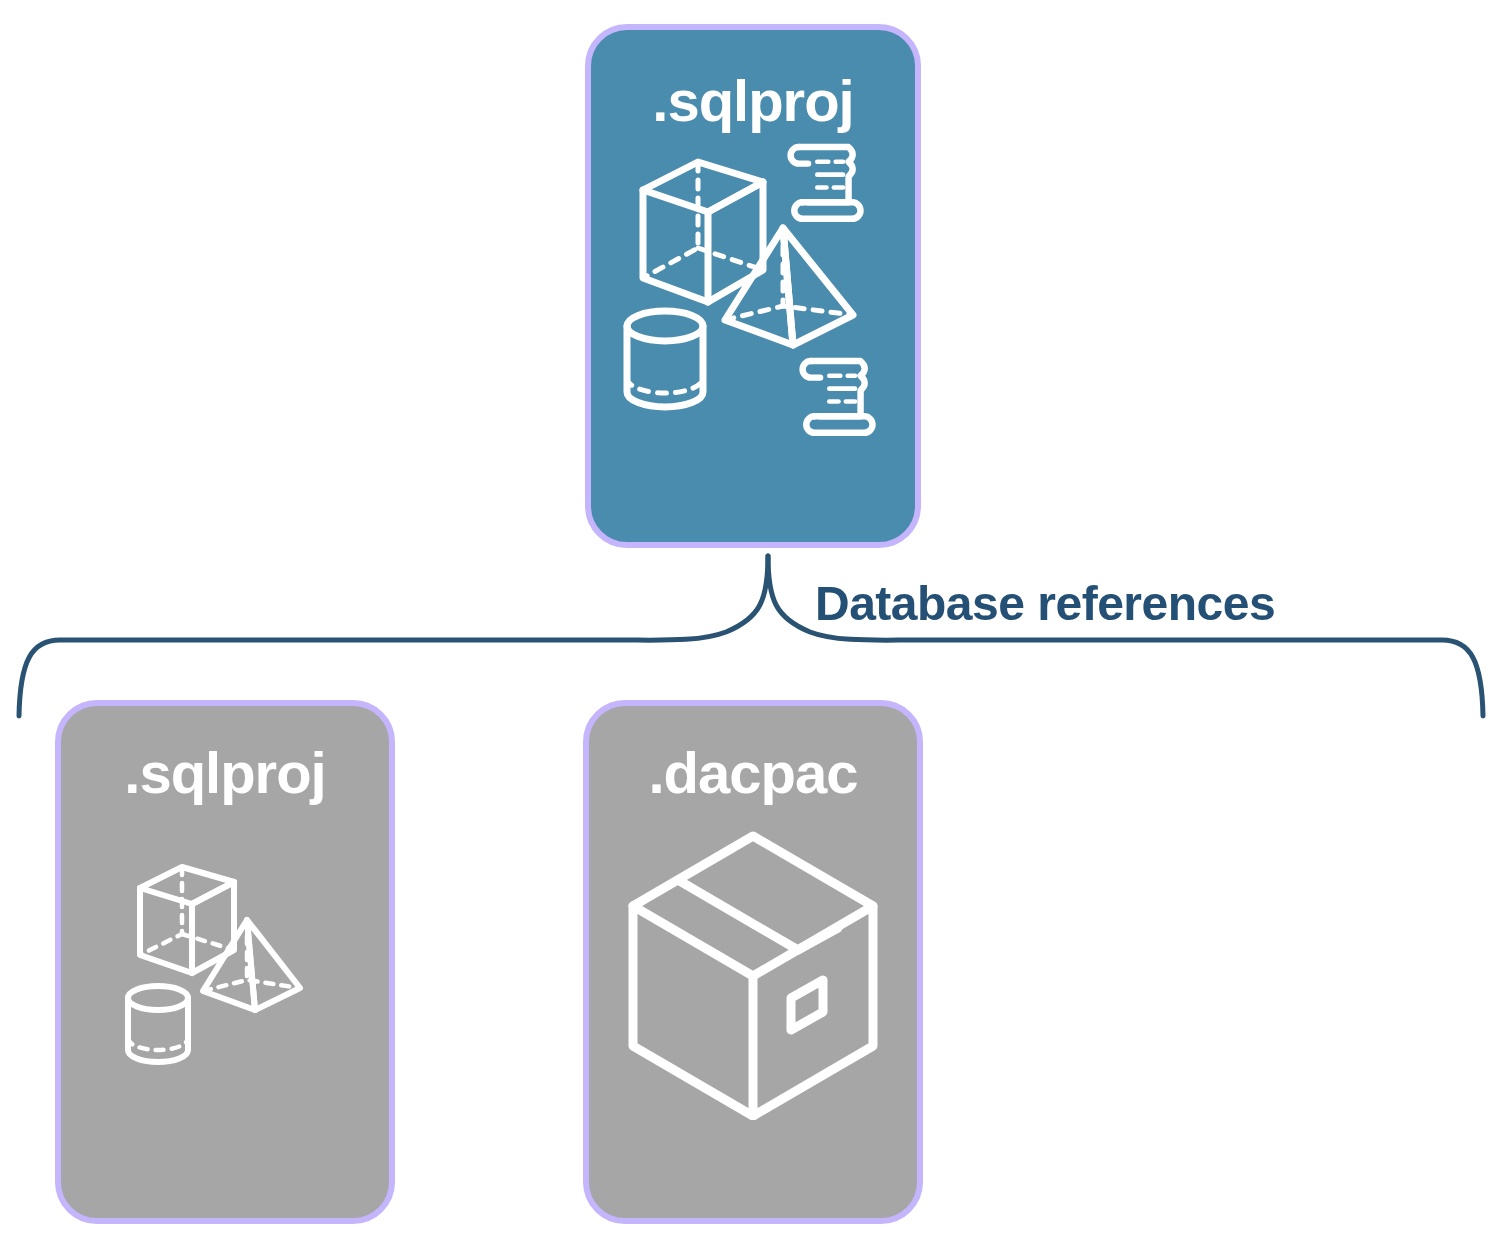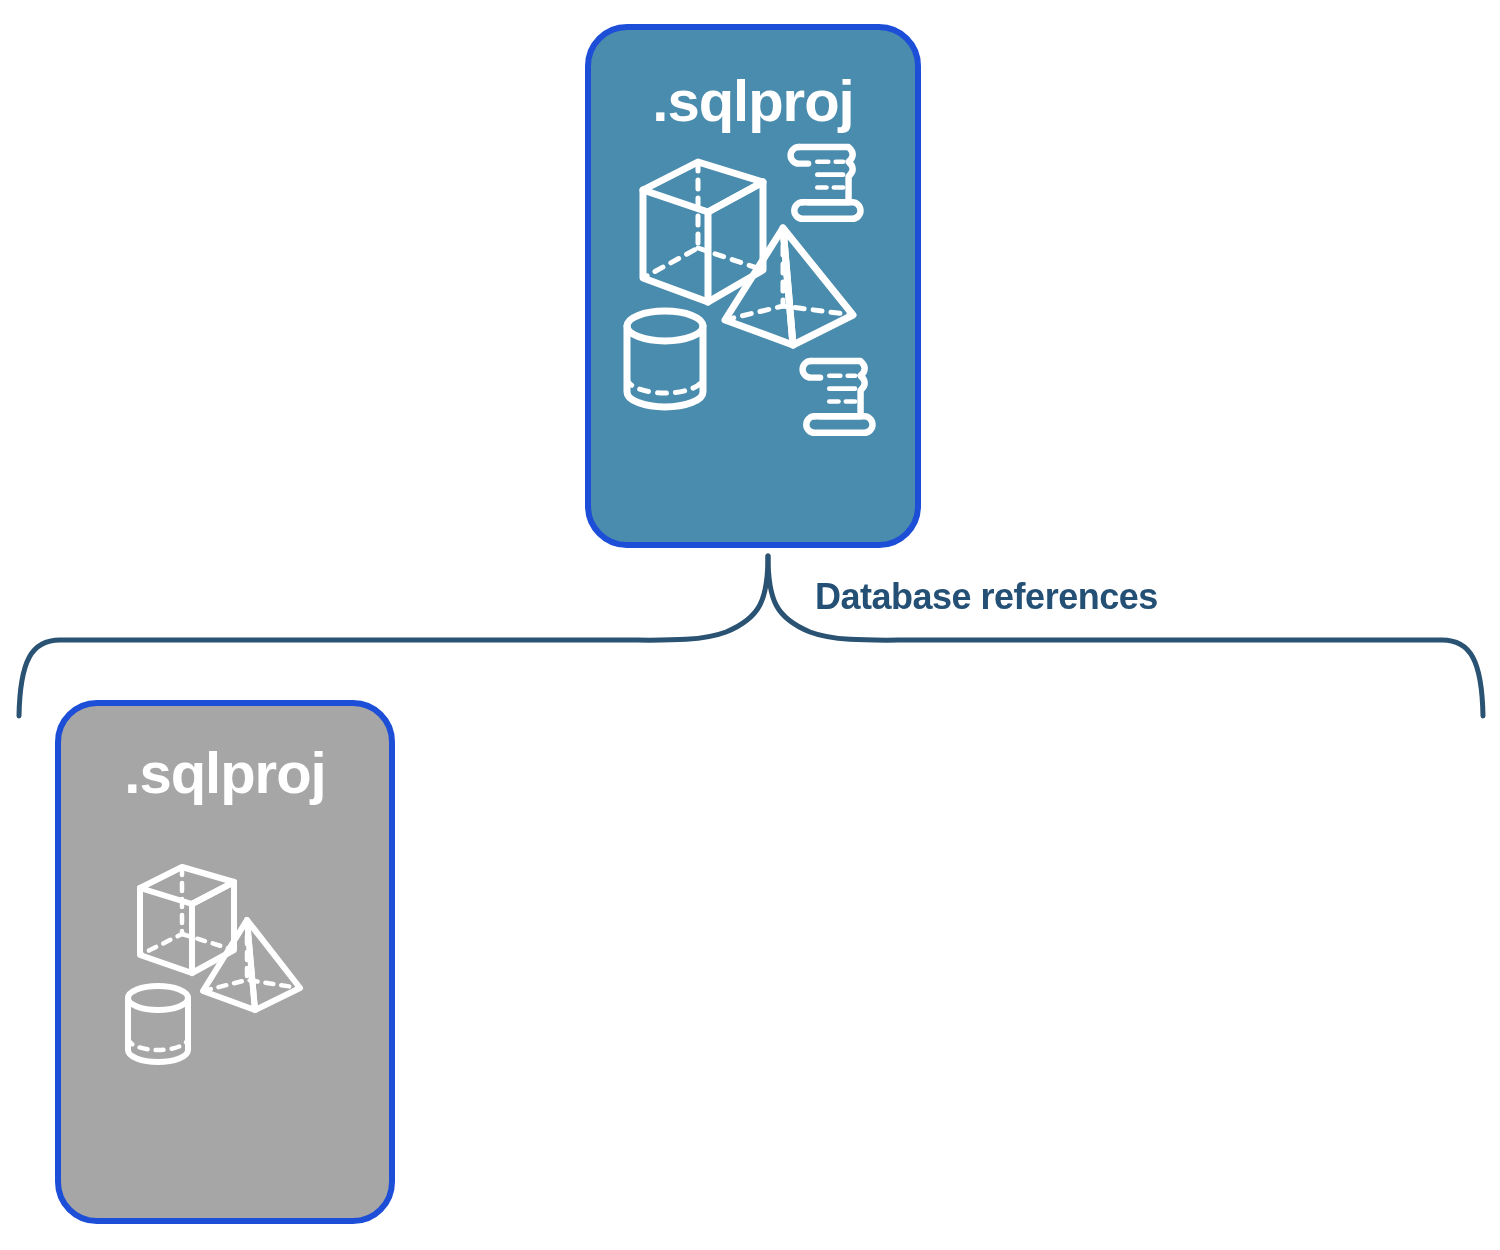--- a/index.html
+++ b/index.html
@@ -16,21 +16,21 @@
   #stage {
     position: relative;
     width: 1500px;
     height: 1250px;
   }
 
   .node {
     position: absolute;
     box-sizing: border-box;
     border-radius: 42px;
-    border: 6px solid #1d4ed8;
+    border: 6px solid #c4b5fd;
     display: flex;
     flex-direction: column;
     align-items: center;
   }
   .node-parent {
     left: 585px;
     top: 24px;
     width: 336px;
     height: 524px;
     background: #4a8cad;
@@ -73,21 +73,21 @@
     height: 1250px;
     pointer-events: none;
   }
 
   .brace-label {
     position: absolute;
     left: 815px;
     top: 576px;
     color: #255075;
     font-weight: bold;
-    font-size: 36px;
+    font-size: 48px;
     letter-spacing: -0.5px;
     white-space: nowrap;
   }
 </style>
 </head>
 <body>
 
 <div id="stage">
 
   <div class="node node-parent">
@@ -195,15 +195,35 @@
           <g>
             <ellipse cx="48" cy="148" rx="30" ry="12"></ellipse>
             <path d="M18,148 L18,200 A30,12 0 0 0 78,200 L78,148"></path>
             <path d="M18,188 A30,12 0 0 0 78,188" stroke-dasharray="8 8" stroke-width="4.5"></path>
           </g>
         </g>
       </svg>
     </div>
   </div>
 
+  <div class="node node-child child-2">
+    <div class="node-title">.dacpac</div>
+    <div class="node-art">
+      <svg width="260" height="290" viewBox="0 0 260 290" style="margin-top:28px">
+        <g fill="none" stroke="#ffffff" stroke-width="9" stroke-linecap="round" stroke-linejoin="round">
+
+          <polyline points="10,76 130,6 250,76 250,216 130,286 10,216 10,76"></polyline>
+
+          <polyline points="10,76 130,146 250,76"></polyline>
+
+          <line x1="130" y1="146" x2="130" y2="286"></line>
+
+          <polyline points="55,50 175,120"></polyline>
+          <polyline points="175,120 215,98"></polyline>
+
+          <polygon points="168,168 200,150 200,182 168,200"></polygon>
+        </g>
+      </svg>
+    </div>
+  </div>
 
 
 </div>
 
 </body></html>

